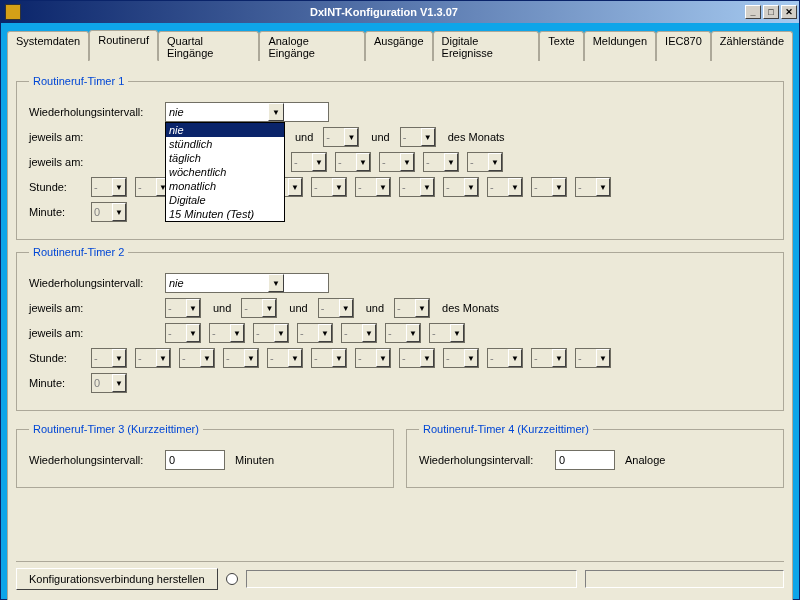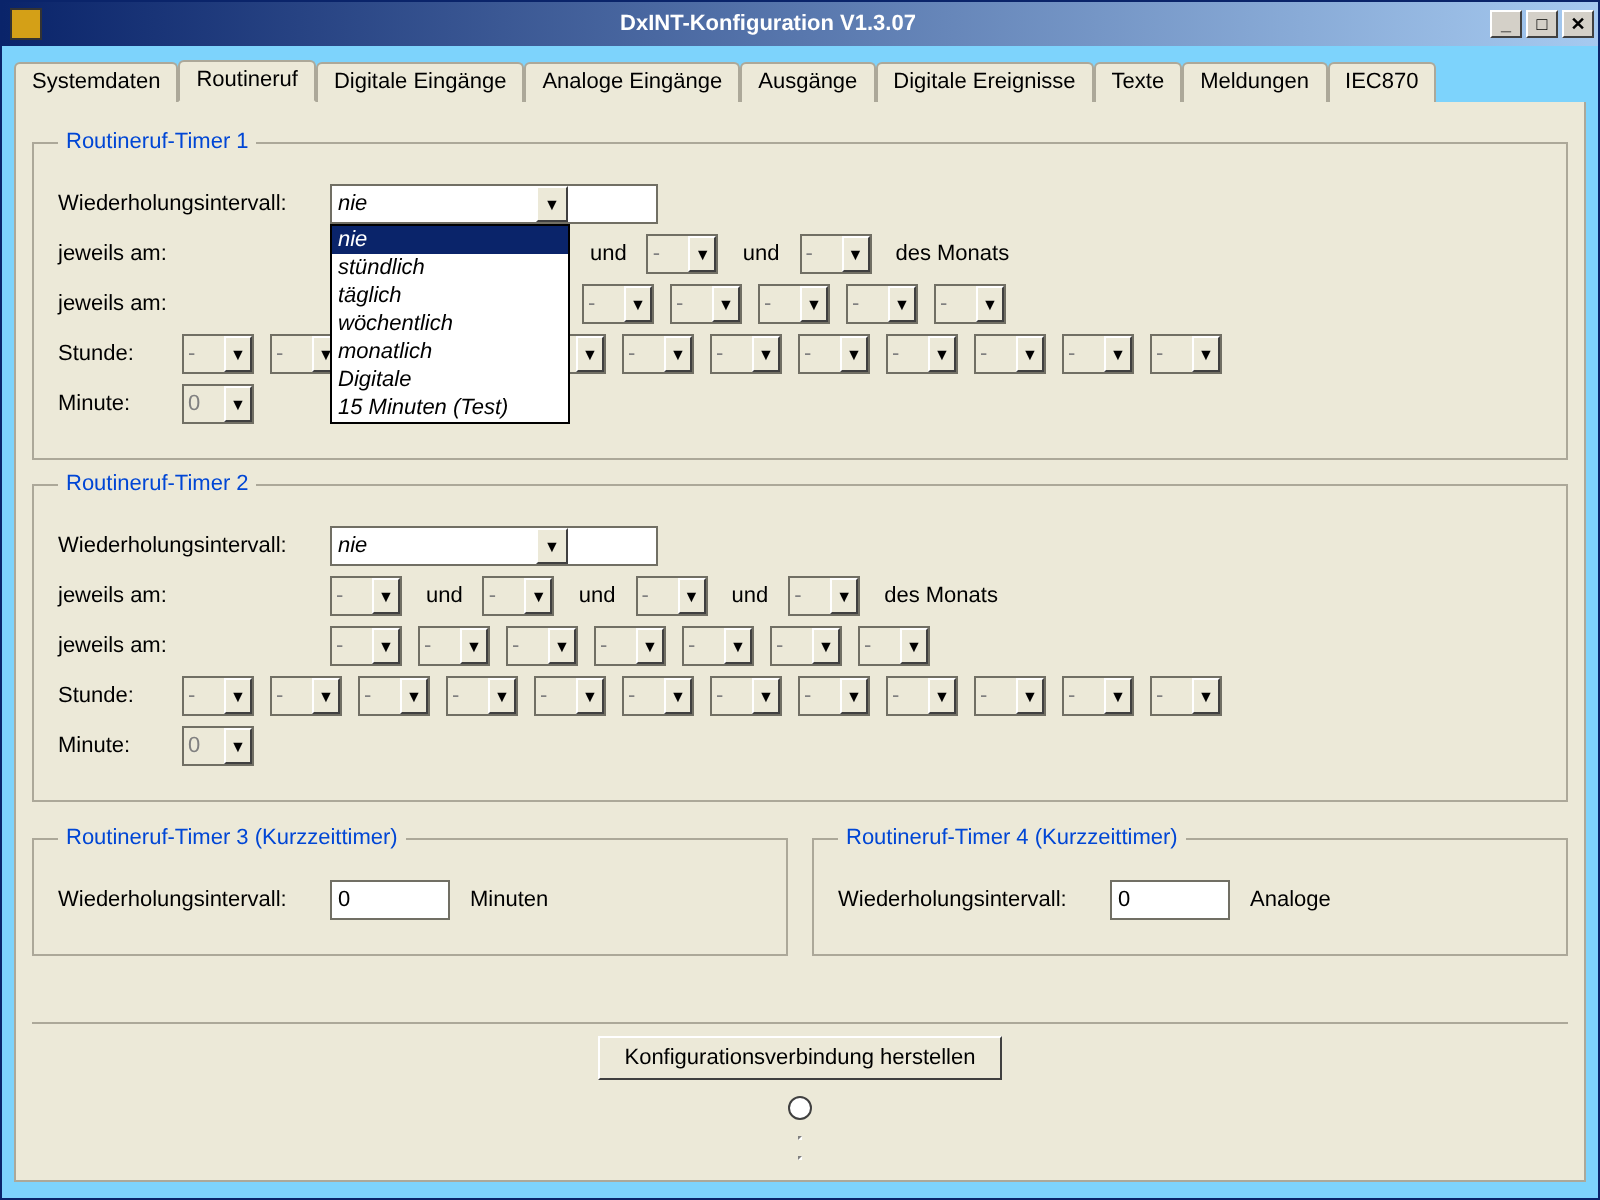--- a/index.html
+++ b/index.html
@@ -46,21 +46,21 @@
     display: flex;
     align-items: center;
     justify-content: center;
     font-size: 9px;
     font-family: Arial;
     color: #000;
     cursor: default;
   }
   .client {
     flex: 1;
-    background: #7dd3fc;
+    background: #0ea5e9;
     padding: 6px;
     position: relative;
   }
   .tabs {
     display: flex;
     border-bottom: 1px solid #aca899;
     position: relative;
     top: 1px;
   }
   .tab {
@@ -180,21 +180,20 @@
   .bottom-bar {
     position: absolute;
     left: 8px;
     right: 8px;
     bottom: 10px;
     display: flex;
     align-items: center;
     gap: 8px;
     border-top: 1px solid #aca899;
     padding-top: 6px;
-    flex-direction: column;
   }
   .btn {
     height: 22px;
     padding: 0 12px;
     background: #ece9d8;
     border: 1px solid #fff;
     border-right-color: #404040;
     border-bottom-color: #404040;
     font: inherit;
     cursor: default;
@@ -230,27 +229,28 @@
     <div class="winbtn">_</div>
     <div class="winbtn">□</div>
     <div class="winbtn">✕</div>
   </div>
 
   <div class="client">
 
     <div class="tabs">
       <div class="tab">Systemdaten</div>
       <div class="tab active">Routineruf</div>
-      <div class="tab">Digitale Eingänge</div>
+      <div class="tab">Quartal Eingänge</div>
       <div class="tab">Analoge Eingänge</div>
       <div class="tab">Ausgänge</div>
       <div class="tab">Digitale Ereignisse</div>
       <div class="tab">Texte</div>
       <div class="tab">Meldungen</div>
       <div class="tab">IEC870</div>
+      <div class="tab">Zählerstände</div>
     </div>
 
     <div class="tabpanel">
 
       <fieldset class="group">
         <legend>Routineruf-Timer 1</legend>
 
         <div class="row">
           <span class="label">Wiederholungsintervall:</span>
           <div class="combo">

